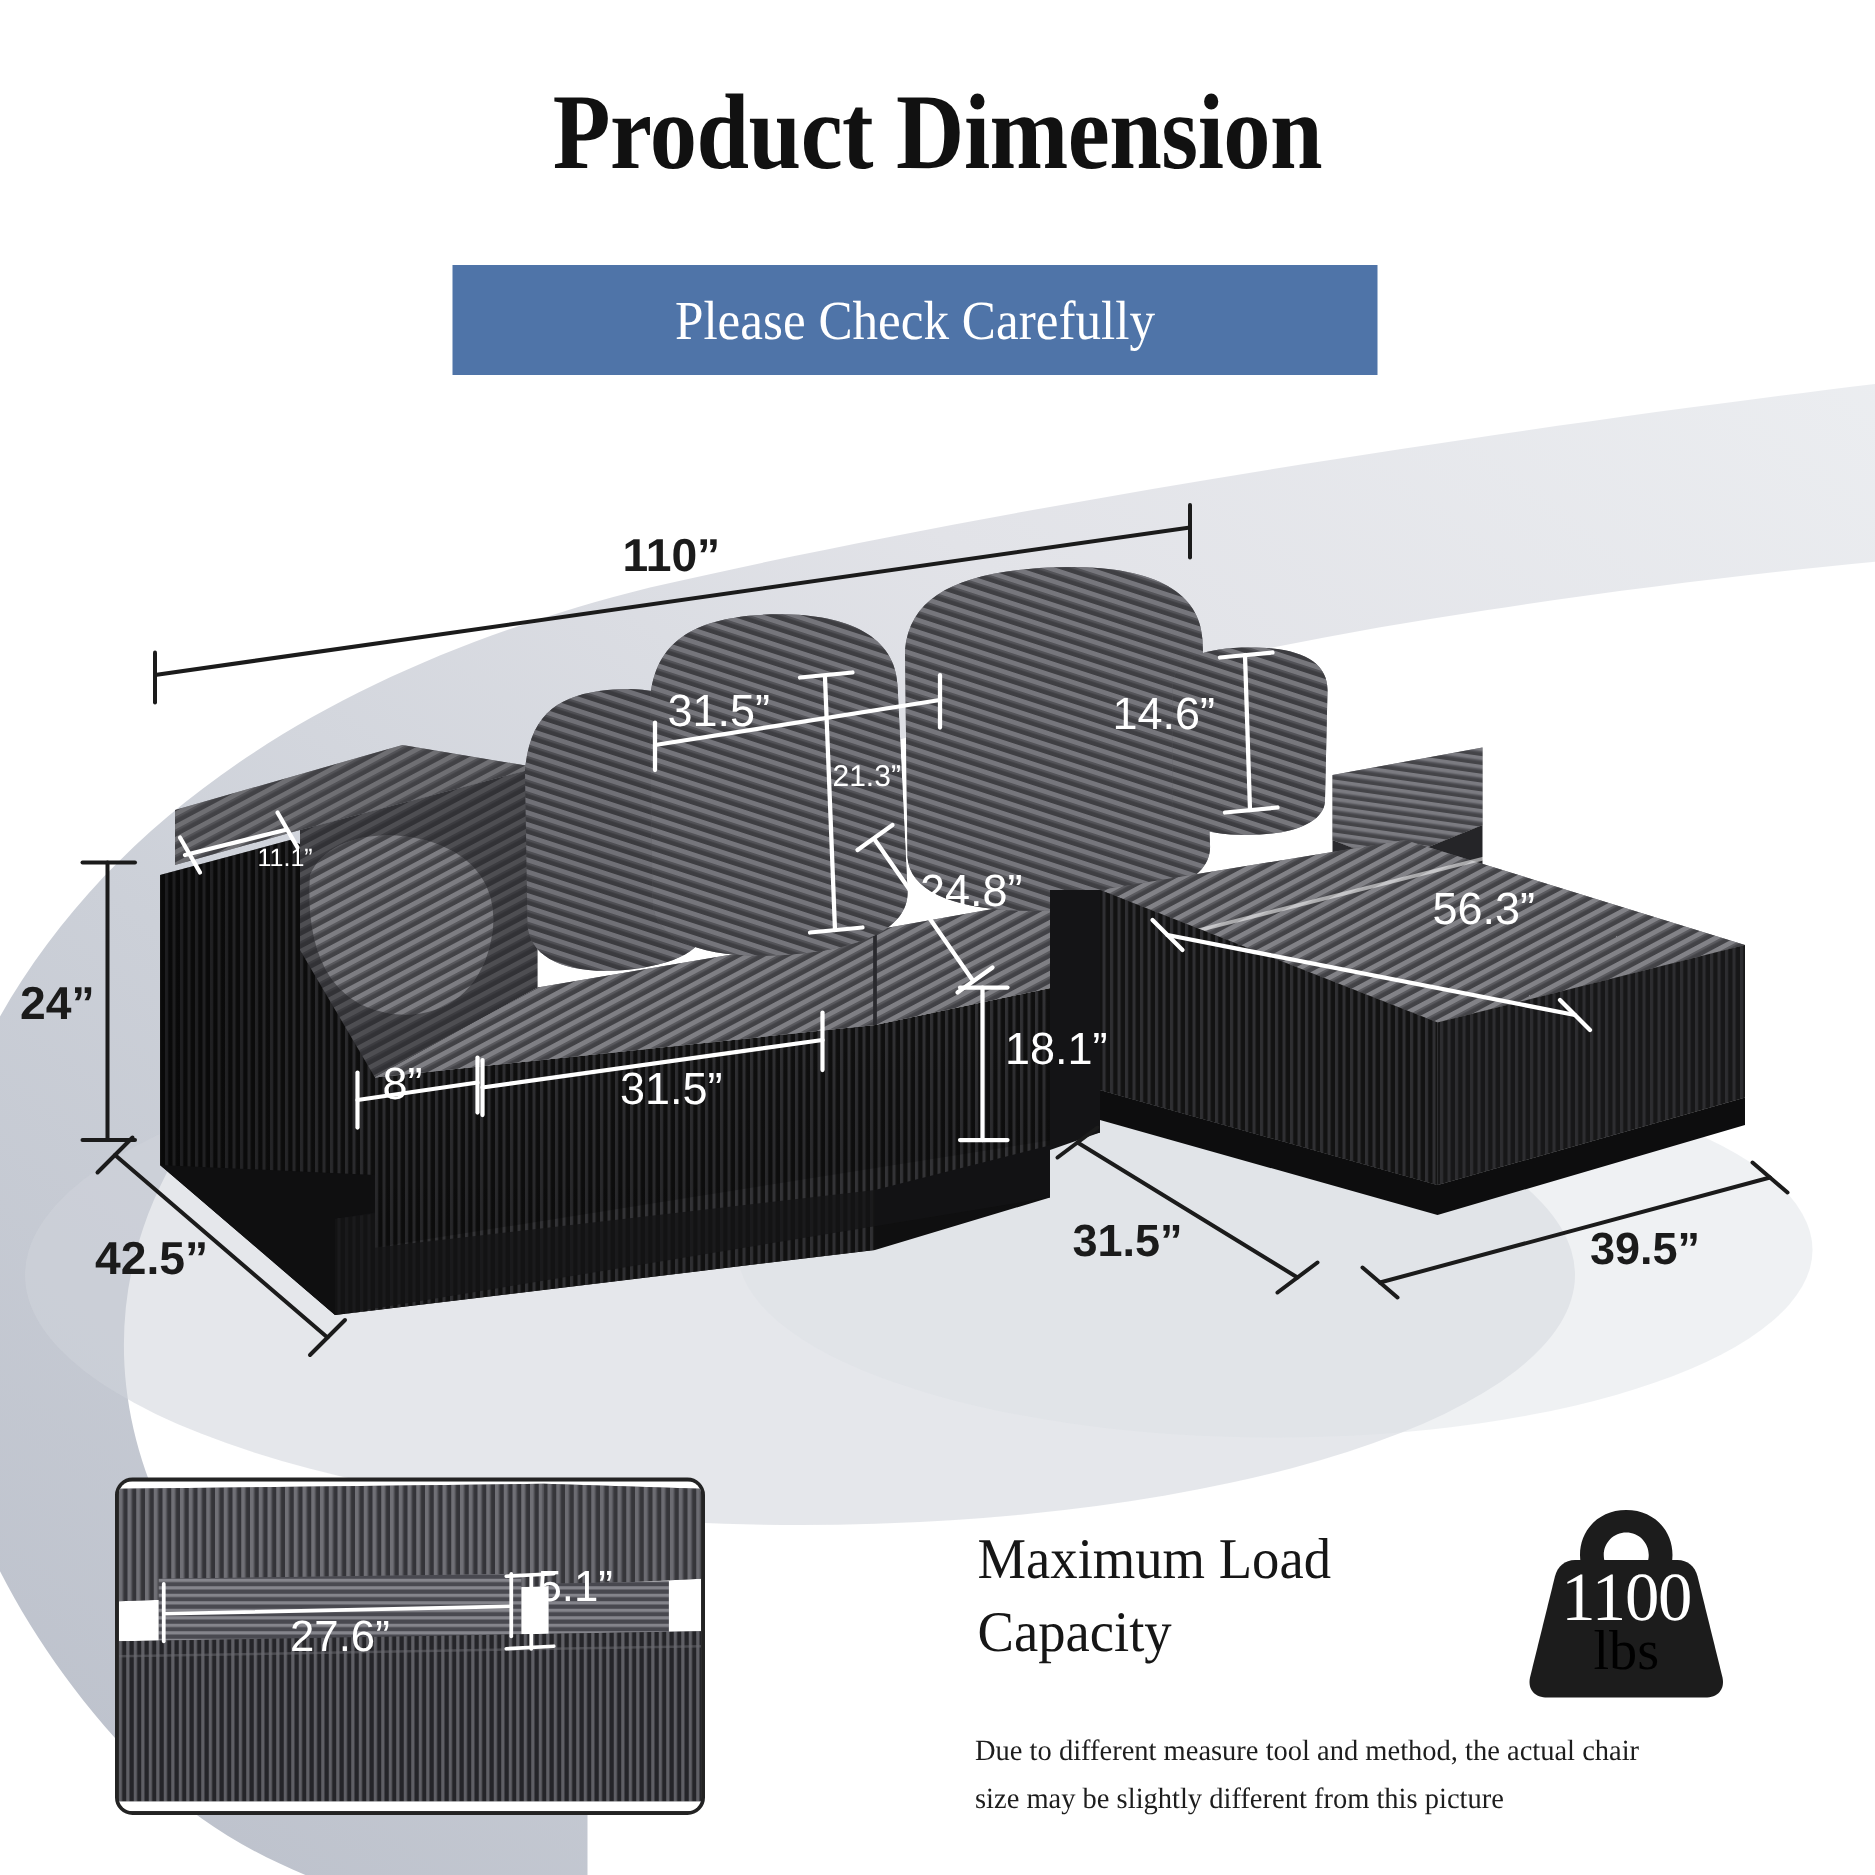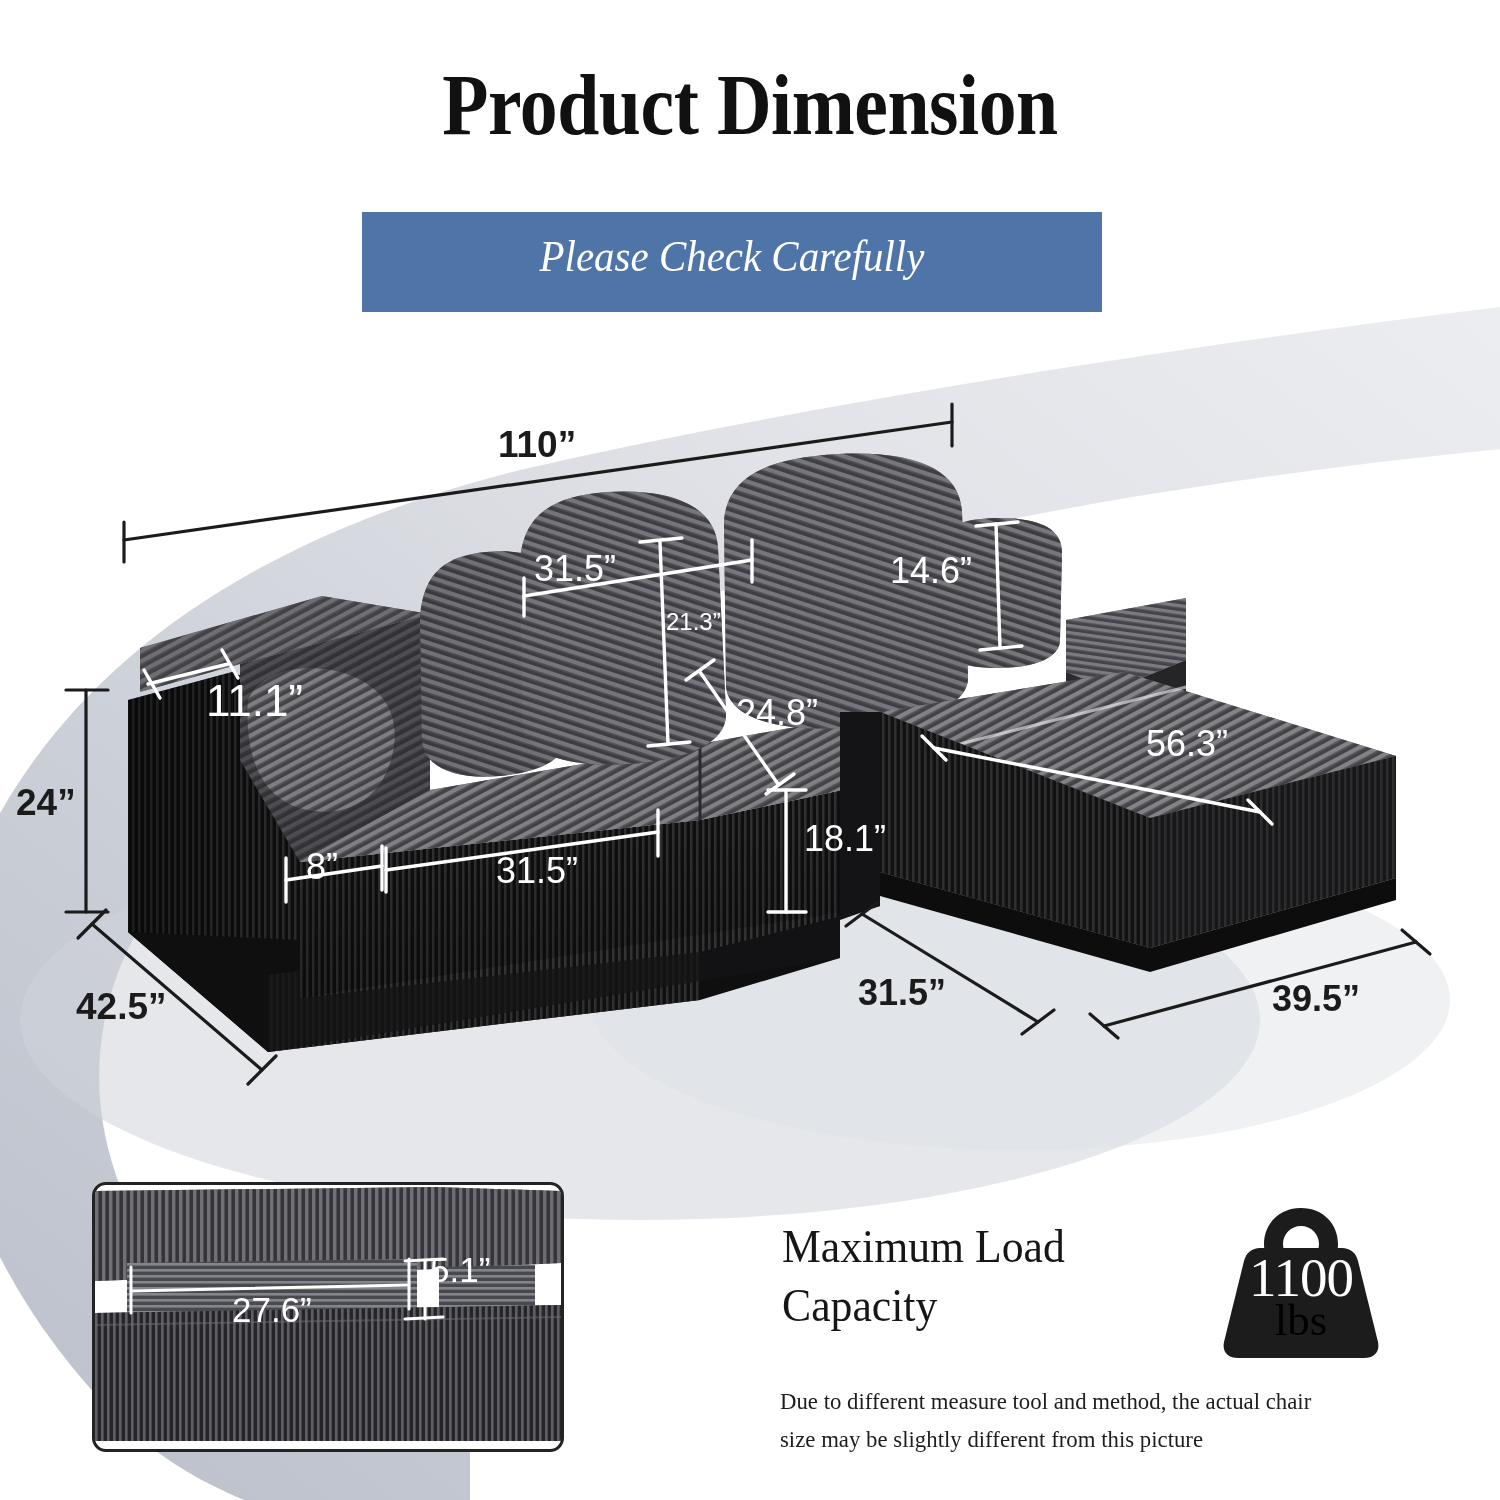--- a/index.html
+++ b/index.html
@@ -17,23 +17,22 @@
     position:absolute;left:0;top:62px;width:1500px;
     text-align:center;
     font-family:"Liberation Serif", serif;
     font-size:86px;line-height:1;
     font-weight:700;
     color:#111111;
     letter-spacing:-0.5px;
     transform:scaleX(0.88);
   }
   .banner{
-    position:absolute;left:362px;top:212px;width:740px;height:100px;
+    position:absolute;left:362px;top:212px;width:740px;height:88px;
     background:#4f74a8;
-    font-style:italic;
   }
   .banner-text{
     position:absolute;left:0;top:0;width:740px;height:88px;
     display:flex;align-items:center;justify-content:center;
     color:#ffffff;font-size:44px;font-weight:400;
     font-family:"Liberation Serif", serif;
     transform:scaleX(0.93);
   }
 
   
@@ -298,27 +297,27 @@
   <div class="dim dim-w" style="left:534px;top:548px;font-size:36px;">31.5”</div>
 
   <div class="dim dim-w" style="left:666px;top:608px;font-size:24px;">21.3”</div>
 
   <div class="dim dim-w" style="left:890px;top:550px;font-size:36px;">14.6”</div>
 
   <div class="dim dim-w" style="left:736px;top:692px;font-size:36px;">24.8”</div>
 
   <div class="dim dim-w" style="left:804px;top:818px;font-size:36px;">18.1”</div>
 
-  <div class="dim dim-w" style="left:174px;top:676px;font-size:44px;padding-left:32px;">11.1”</div>
+  <div class="dim dim-w" style="left:174px;top:676px;font-size:20px;padding-left:32px;">11.1”</div>
 
   <div class="dim dim-w" style="left:496px;top:850px;font-size:36px;">31.5”</div>
 
   <div class="dim dim-w" style="left:306px;top:846px;font-size:36px;">8”</div>
 
-  <div class="dim dim-w" style="left:1146px;top:723px;font-size:36px;">56.3”</div>
+  <div class="dim dim-w" style="left:1146px;top:706px;font-size:36px;">56.3”</div>
 
   <div class="dim dim-b" style="left:858px;top:972px;font-size:36px;">31.5”</div>
 
   <div class="dim dim-b" style="left:1272px;top:978px;font-size:36px;">39.5”</div>
 
   <div class="inset">
     <svg width="466" height="264" viewBox="0 0 466 264">
       <defs>
         <pattern id="ribV2" width="7" height="8" patternUnits="userSpaceOnUse">
           <rect width="7" height="8" fill="#2c2c30"></rect>

